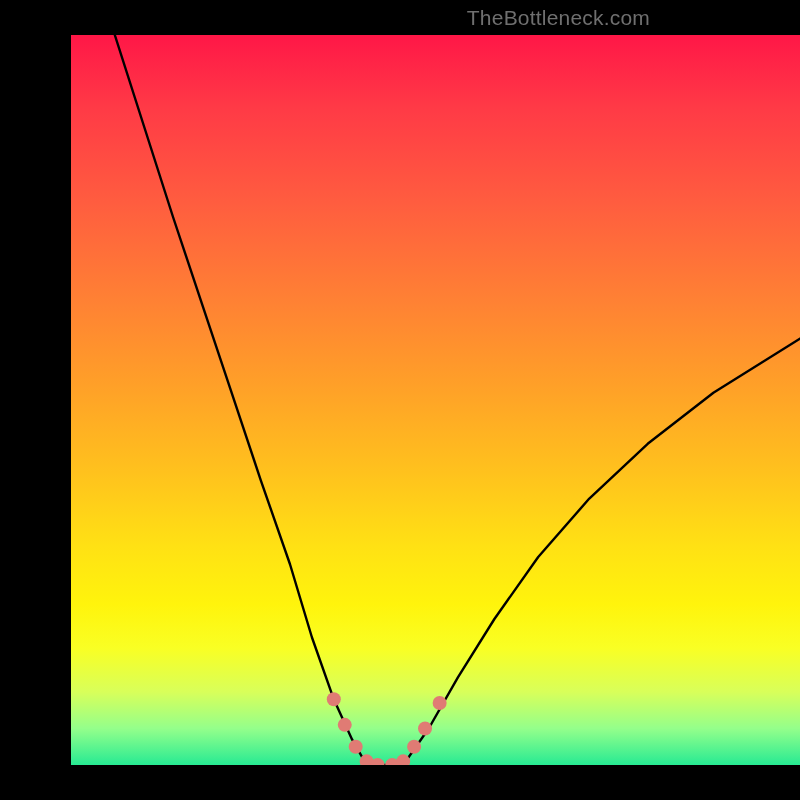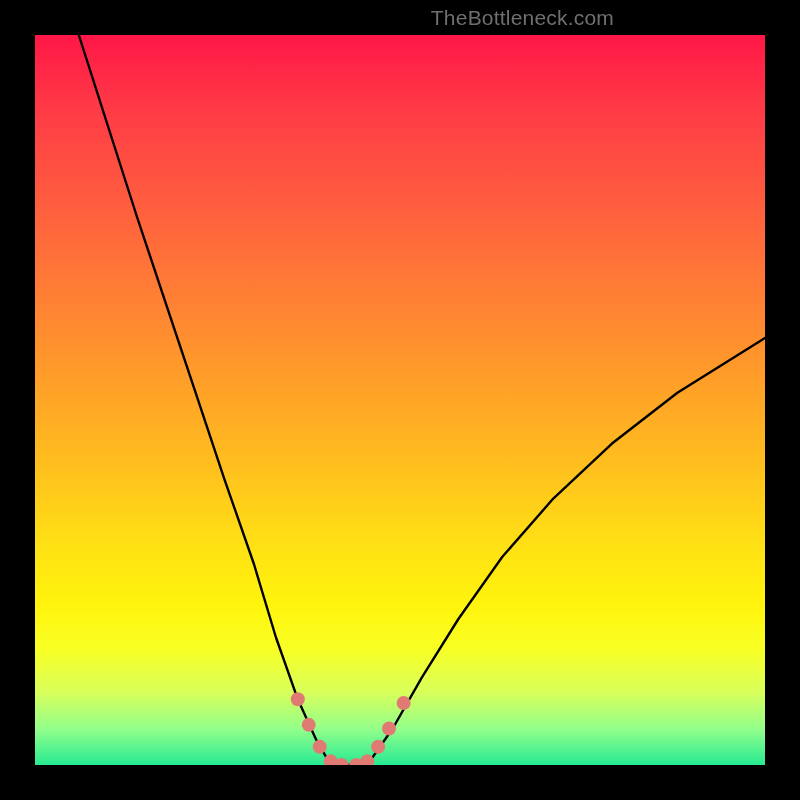--- a/index.html
+++ b/index.html
@@ -8,20 +8,21 @@
     width: 800px;
     height: 800px;
     background: #000000;
     overflow: hidden;
     font-family: Arial, Helvetica, sans-serif;
   }
   .stage {
     position: relative;
     width: 632px;
     height: 800px;
+    margin-left: 36px;
   }
   .watermark {
     position: absolute;
     top: 6px;
     right: 18px;
     color: #6f6f6f;
     font-size: 21px;
     font-weight: 500;
     letter-spacing: 0.2px;
     z-index: 60;

